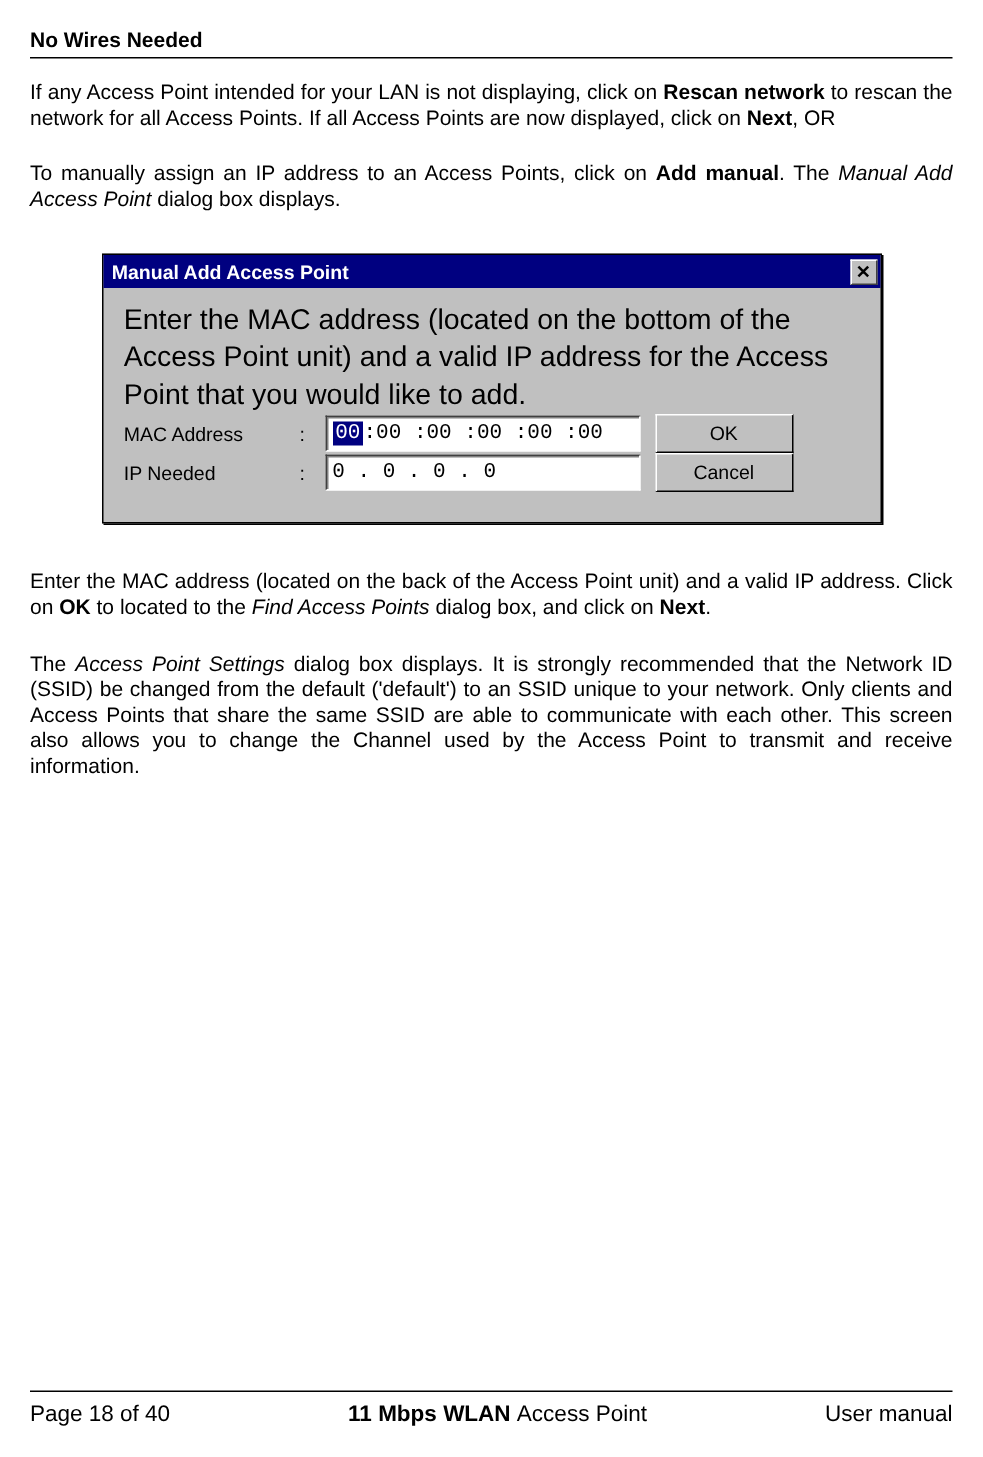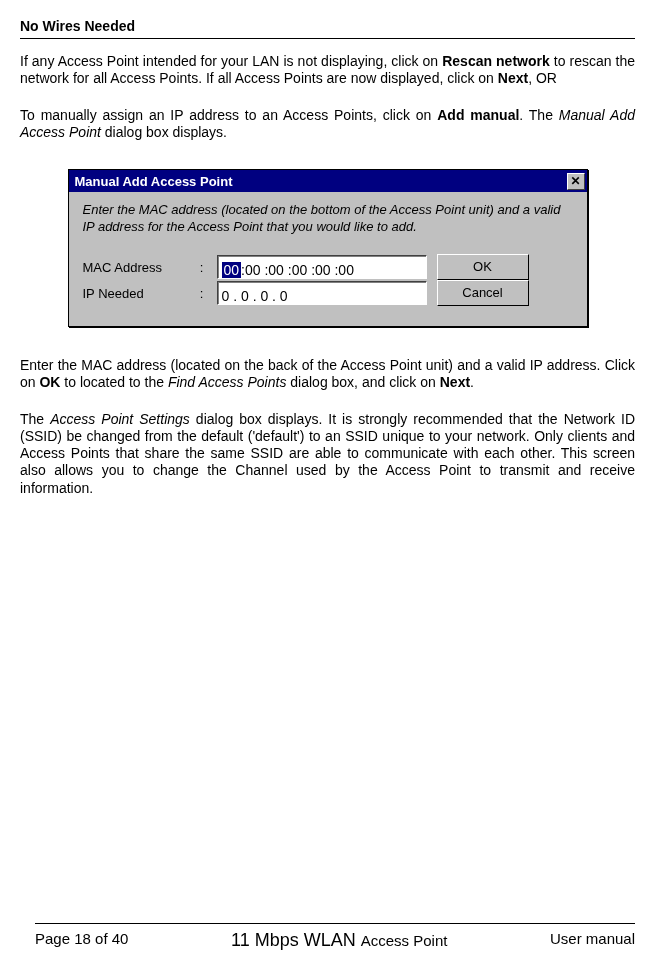--- a/index.html
+++ b/index.html
@@ -64,47 +64,45 @@
     font-weight: bold;
     font-size: 12px;
     line-height: 14px;
     text-align: center;
     color: #000;
   }
   .dlg-body {
     padding: 10px 14px 20px 14px;
   }
   .instruction {
-    font-size: 13px;
-    margin-bottom: 18px;
+    font-size: 19px;
     line-height: 1.3;
-    font-style: italic;
   }
   .row {
     display: flex;
     align-items: center;
     gap: 10px;
   }
   .row-label {
     width: 104px;
     font-size: 13px;
   }
   .colon { width: 10px; text-align: center; }
   .field {
     display: flex;
-    align-items: flex-end;
+    align-items: center;
     background: #fff;
     border-top: 1px solid #404040;
     border-left: 1px solid #404040;
     border-bottom: 1px solid #fff;
     border-right: 1px solid #fff;
     box-shadow: inset 1px 1px 0 #808080;
     height: 24px;
     padding: 0 4px;
-    font-family: Liberation Sans, sans-serif;
+    font-family: Liberation Mono, monospace;
     font-size: 14px;
     width: 210px;
   }
   .octet-sel {
     background: #000080;
     color: #fff;
     padding: 0 2px;
   }
   .winbtn {
     width: 92px; height: 26px;
@@ -113,34 +111,34 @@
     border-left: 1px solid #fff;
     border-bottom: 1.5px solid #000;
     border-right: 1.5px solid #000;
     font-size: 13px;
     text-align: center;
     line-height: 24px;
   }
   .footer {
     position: absolute;
     bottom: 20px;
-    left: 35px; right: 20px;
+    left: 20px; right: 20px;
   }
   .footer-hr {
     border: 0;
     border-top: 1.4px solid #000;
     margin-bottom: 6px;
   }
   .footer-row {
     display: flex;
     justify-content: space-between;
     font-size: 15px;
   }
   .footer-center { font-size: 15px; }
-  .footer-center .big { font-size: 18px; }
+  .footer-center .big { font-size: 15px; font-weight: bold; }
 </style>
 </head>
 <body>
 
 <div class="header-brand">No Wires Needed</div>
 <hr class="hr">
 
 <div class="body-text">
   <p>
     <span>If any Access Point intended for your LAN is not displaying, click on </span><b>Rescan network</b><span> to rescan the network for all Access Points. If all Access Points are now displayed, click on </span><b>Next</b><span>, OR</span>

